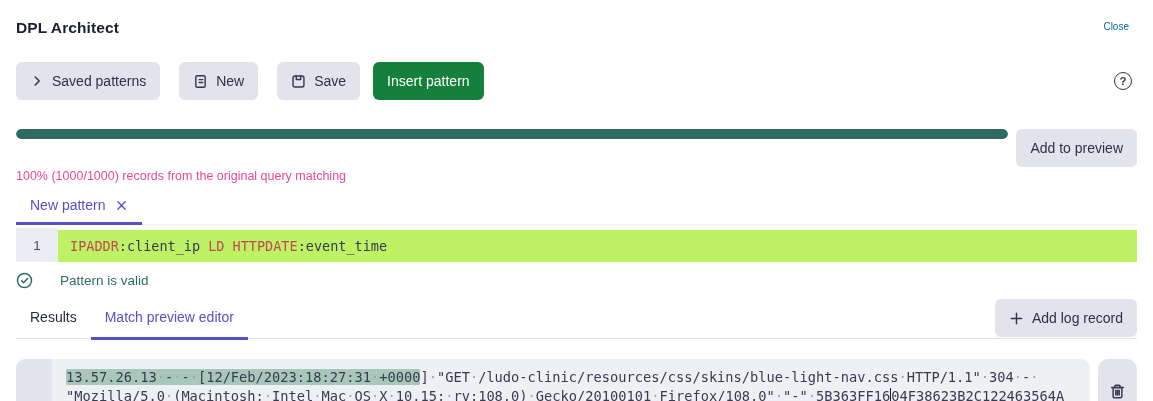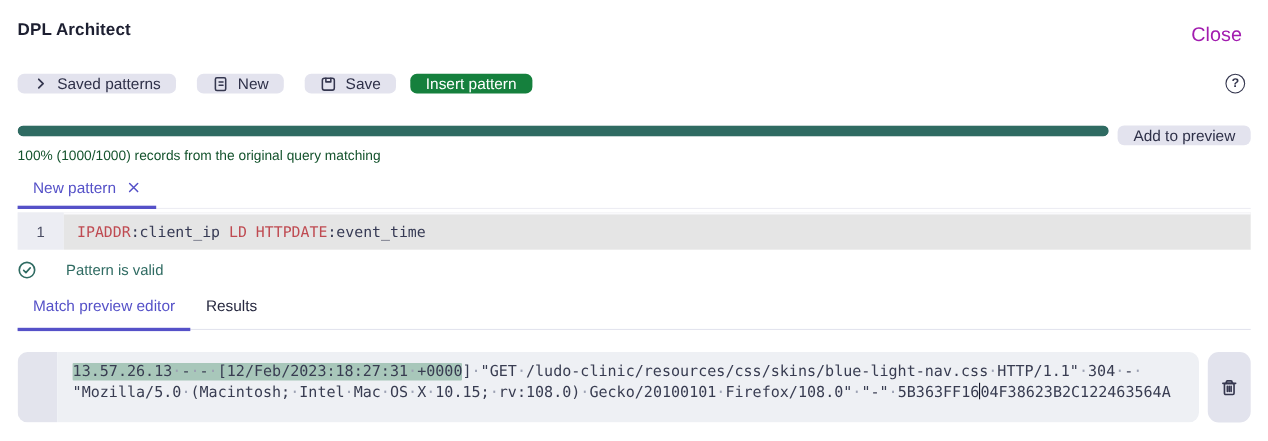--- a/index.html
+++ b/index.html
@@ -3,53 +3,53 @@
 <meta charset="utf-8">
 <style>
   * { margin:0; padding:0; box-sizing:border-box; }
   html,body { width:1153px; height:401px; background:#ffffff; overflow:hidden;
               font-family:"Liberation Sans", sans-serif; color:#24263a; }
   .app { padding:0 16px; }
 
   
   .header-row { padding-top:19px; display:flex; justify-content:space-between; align-items:flex-start; }
   .page-title { font-size:15.5px; font-weight:bold; color:#1d1f31; letter-spacing:.1px; }
-  .close-link { background:none; border:none; font-size:18px; color:#a21caf; cursor:pointer;
+  .close-link { background:none; border:none; font-size:10px; color:#0369a1; cursor:pointer;
                 padding:2px 8px 0 0; font-family:inherit; }
 
   
   .toolbar-row { margin-top:25px; display:flex; align-items:center; gap:19px; }
-  .btn { display:inline-flex; align-items:center; gap:8px; height:18px; padding:0 14px;
+  .btn { display:inline-flex; align-items:center; gap:8px; height:38px; padding:0 14px;
          background:#e3e3ee; border:none; border-radius:6px; font-family:inherit;
          font-size:14px; color:#2e3048; cursor:pointer; white-space:nowrap; }
   .btn svg { flex:0 0 auto; }
   .btn-primary { background:#15803d; color:#ffffff; margin-left:-6px; }
   .toolbar-spacer { flex:1; }
   .help-btn { background:none; border:none; cursor:pointer; padding:0; margin-right:5px; }
   .q-circle { display:flex; align-items:center; justify-content:center; width:18px; height:18px;
               border:1.6px solid #35374f; border-radius:50%; font-size:11.5px; font-weight:bold; color:#35374f; }
 
   
   .progress-row { margin-top:29px; display:flex; }
   .progress-track { flex:1; height:10px; border-radius:5px; margin-right:8px; background:#f1f1f5; overflow:hidden; }
   .progress-fill { height:100%; border-radius:5px; }
-  .caption { margin-top:2px; font-size:12.5px; color:#14532d; }
+  .caption { margin-top:2px; font-size:12.5px; color:#ec4899; }
 
   
   .pattern-tab-row { margin-top:14px; border-bottom:1px solid #ededf3; display:flex; }
   .pattern-tab { display:inline-flex; align-items:center; gap:10px; padding:0 14px 9px 14px;
                  border-bottom:3px solid #5551c8; margin-bottom:-1px; cursor:pointer; }
   .pattern-tab .tab-label { font-size:14px; color:#5551c8; font-weight:500; }
   .tab-close { display:inline-flex; cursor:pointer; }
 
   
   .editor-row { margin-top:3px; display:flex; height:34px; }
   .editor-gutter { width:42px; background:#ecedf3; color:#4a4d63; font-size:13.5px;
                    display:flex; align-items:center; justify-content:center; }
-  .editor-code { flex:1; background:#e5e5e5; display:flex; align-items:center; padding-left:12px;
+  .editor-code { flex:1; background:#bef264; display:flex; align-items:center; padding-left:12px;
                  font-family:"DejaVu Sans Mono", monospace; font-size:13.5px; white-space:pre;
                  border-top:2px solid #fafafc; }
   .tok-keyword { color:#bf4a51; }
   .tok-plain { color:#363a54; }
 
   
   .validation-row { margin-top:10px; display:flex; align-items:center; gap:27px; }
   .validation-msg { font-size:13.5px; color:#2f6b62; }
 
   
@@ -151,23 +151,31 @@
     <span style="display:inline-flex">
       <svg width="17" height="17" viewBox="0 0 16 16" fill="none" stroke="#2f6b62" stroke-width="1.4" stroke-linecap="round" stroke-linejoin="round">
           <circle cx="8" cy="8" r="6.6"></circle>
           <path d="M5.2 8.3l1.9 1.9 3.7-4.1"></path>
         </svg>
     </span>
     <span class="validation-msg">Pattern is valid</span>
   </div>
 
   <div class="preview-tabs-row">
+    <div class="ptab">Results</div>
     <div class="ptab active">Match preview editor</div>
-    <div class="ptab">Results</div>
     <span class="ptabs-spacer"></span>
+    <button class="btn">
+      <span style="display:inline-flex">
+        <svg width="15" height="15" viewBox="0 0 16 16" fill="none" stroke="#35374f" stroke-width="1.6" stroke-linecap="round">
+            <path d="M8 2.5v11M2.5 8h11"></path>
+          </svg>
+      </span>
+      <span>Add log record</span>
+    </button>
   </div>
 
   <div class="log-row">
     <div class="log-editor">
       <div class="log-gutter"></div>
       <div class="log-text">
         <div class="log-line"><span class="hl" style="background: rgb(168, 199, 186);">13.57.26.13<span class="ws">·</span>-<span class="ws">·</span>-<span class="ws">·</span>[12/Feb/2023:18:27:31<span class="ws">·</span>+0000</span><span>]<span class="ws">·</span>"GET<span class="ws">·</span>/ludo-clinic/resources/css/skins/blue-light-nav.css<span class="ws">·</span>HTTP/1.1"<span class="ws">·</span>304<span class="ws">·</span>-<span class="ws">·</span></span></div>
         <div class="log-line"><span>"Mozilla/5.0<span class="ws">·</span>(Macintosh;<span class="ws">·</span>Intel<span class="ws">·</span>Mac<span class="ws">·</span>OS<span class="ws">·</span>X<span class="ws">·</span>10.15;<span class="ws">·</span>rv:108.0)<span class="ws">·</span>Gecko/20100101<span class="ws">·</span>Firefox/108.0"<span class="ws">·</span>"-"<span class="ws">·</span>5B363FF16</span><span class="caret"></span><span>04F38623B2C122463564A</span></div>
       </div>
     </div>

